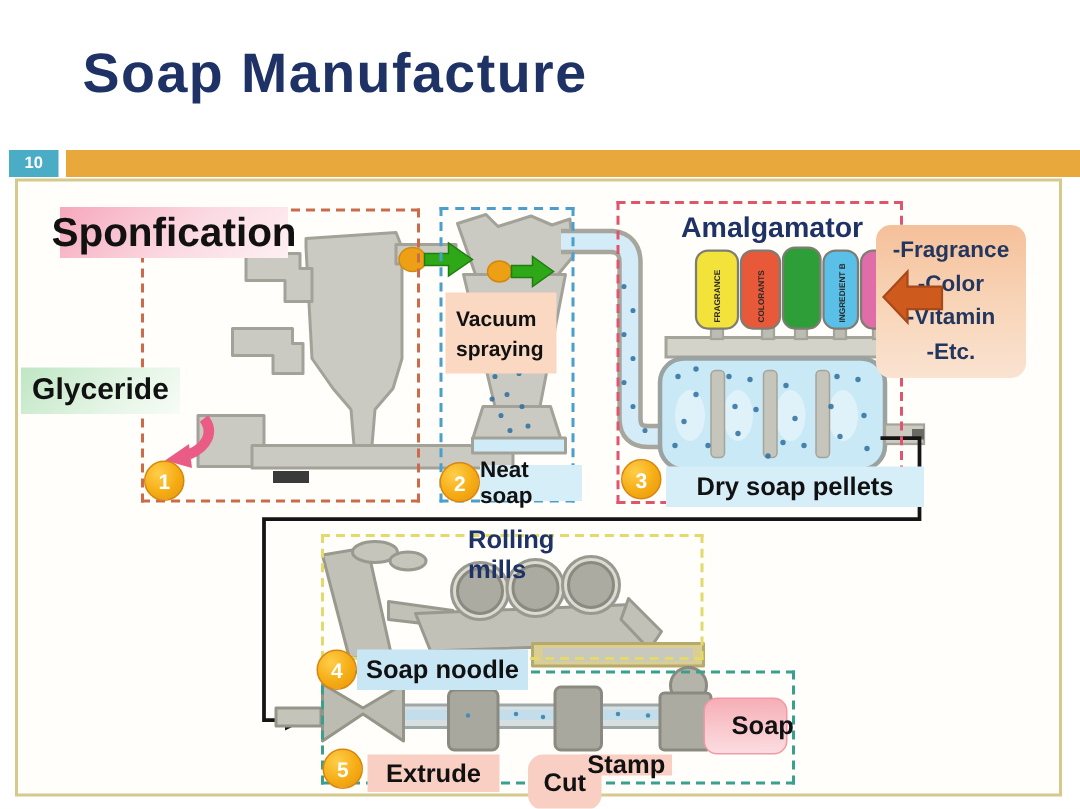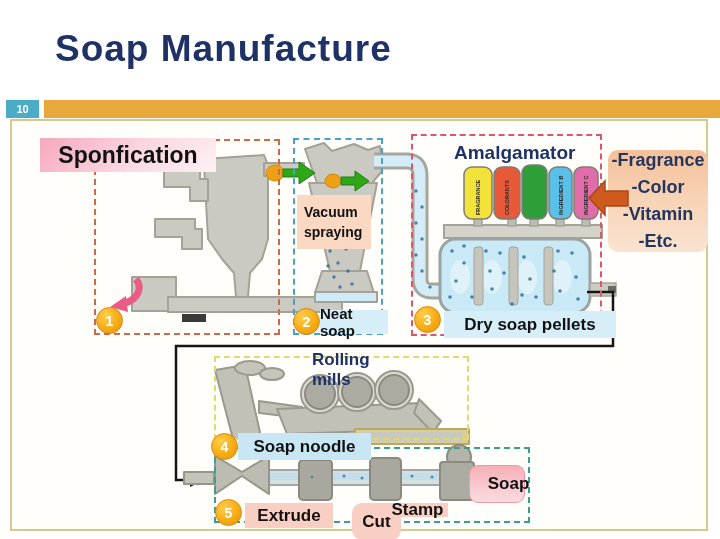--- a/index.html
+++ b/index.html
@@ -24,41 +24,41 @@
   .dashed-box{position:absolute;z-index:2;}
   .box-sapon{left:82px;top:18px;width:186px;height:196px;border:2px dashed #CC6B4A;}
   .box-vacuum{left:281px;top:17px;width:90px;height:197px;border:2px dashed #4AA0CC;}
   .box-amalg{left:399px;top:13px;width:191px;height:202px;border:2px dashed #E0556E;}
   .box-rolling{left:202px;top:235px;width:255px;height:84px;border:2px dashed #E2DA6A;}
   .box-finish{left:202px;top:326px;width:316px;height:76px;border:2px dashed #38A08C;}
   .machines{position:absolute;left:0;top:0;z-index:1;}
   .overlay{position:absolute;left:0;top:0;z-index:5;pointer-events:none;}
   .lbl{position:absolute;z-index:3;color:#111;display:flex;align-items:center;justify-content:center;}
   .lbl-sponfication{
-    left:28px;top:17px;width:176px;height:34px;font-size:23px;font-weight:bold;
+    left:28px;top:17px;width:152px;height:34px;font-size:27px;font-weight:bold;
     background:linear-gradient(135deg,#F6A8BC 0%,#FBD9E2 55%,#FDF0F3 100%);
   }
   .lbl-glyceride{
     left:2px;top:124px;width:106px;height:31px;font-size:20px;font-weight:bold;
     background:linear-gradient(135deg,#BFE6C3 0%,#E4F5E5 60%,#F7FCF7 100%);
   }
   .lbl-vacuum{
     left:285px;top:74px;width:74px;height:54px;background:#FAD8C2;font-size:14px;font-weight:bold;
     flex-direction:column;align-items:flex-start;justify-content:center;padding-left:7px;line-height:1.45;
   }
   .lbl-amalg-title{left:442px;top:20px;width:150px;height:24px;font-size:19px;font-weight:bold;color:#1E3266;justify-content:flex-start;}
   .additives{
-    position:absolute;z-index:3;left:596px;top:29px;width:100px;height:102px;border-radius:10px;
+    position:absolute;z-index:3;left:572px;top:29px;width:100px;height:102px;border-radius:10px;
     background:linear-gradient(180deg,#F5C09A 0%,#F8D4B7 50%,#FAE3D1 100%);
     display:flex;flex-direction:column;align-items:center;justify-content:center;
-    font-size:18px;font-weight:bold;color:#23365E;line-height:1.5;
+    font-size:15px;font-weight:bold;color:#23365E;line-height:1.5;
   }
   .lbl-neat{left:308px;top:189px;width:68px;height:24px;background:#D6EEF8;font-size:15px;font-weight:bold;}
   .lbl-dry{left:432px;top:190px;width:172px;height:27px;background:#D6EEF8;font-size:17px;font-weight:bold;}
-  .lbl-noodle{left:226px;top:312px;width:133px;height:27px;background:#C9E6F5;font-size:17px;font-weight:bold;}
+  .lbl-noodle{left:226px;top:312px;width:114px;height:27px;background:#C9E6F5;font-size:17px;font-weight:bold;}
   .lbl-rolling{left:300px;top:239px;width:100px;height:20px;font-size:17px;font-weight:bold;color:#1E3266;}
   .lbl-pink{background:#F9CFC4;font-size:17px;font-weight:bold;}
   .lbl-extrude{left:233px;top:382px;width:88px;height:25px;}
   .lbl-cut{left:340px;top:382px;width:49px;height:37px;border-radius:10px;}
   .lbl-stamp{left:375px;top:382px;width:61px;height:14px;}
   .lbl-soap{
     left:457px;top:344px;width:56px;height:38px;border-radius:9px;border:1px solid #EF9AA6;
     background:linear-gradient(180deg,#F6AEB6 0%,#F9C9CE 55%,#FBDCE0 100%);
     font-size:17px;font-weight:bold;padding-left:23px;
   }
@@ -237,20 +237,21 @@
     </g>
   </svg>
 
   <div class="dashed-box box-sapon"></div>
   <div class="dashed-box box-vacuum"></div>
   <div class="dashed-box box-amalg"></div>
   <div class="dashed-box box-rolling"></div>
   <div class="dashed-box box-finish"></div>
 
   <div class="lbl lbl-sponfication">Sponfication</div>
+  <div class="lbl lbl-glyceride">Glyceride</div>
   <div class="lbl lbl-vacuum">
     <span>Vacuum</span>
     <span>spraying</span>
   </div>
   <div class="lbl lbl-amalg-title">Amalgamator</div>
   <div class="additives">
     <div>-Fragrance</div>
     <div>-Color</div>
     <div>-Vitamin</div>
     <div>-Etc.</div>

